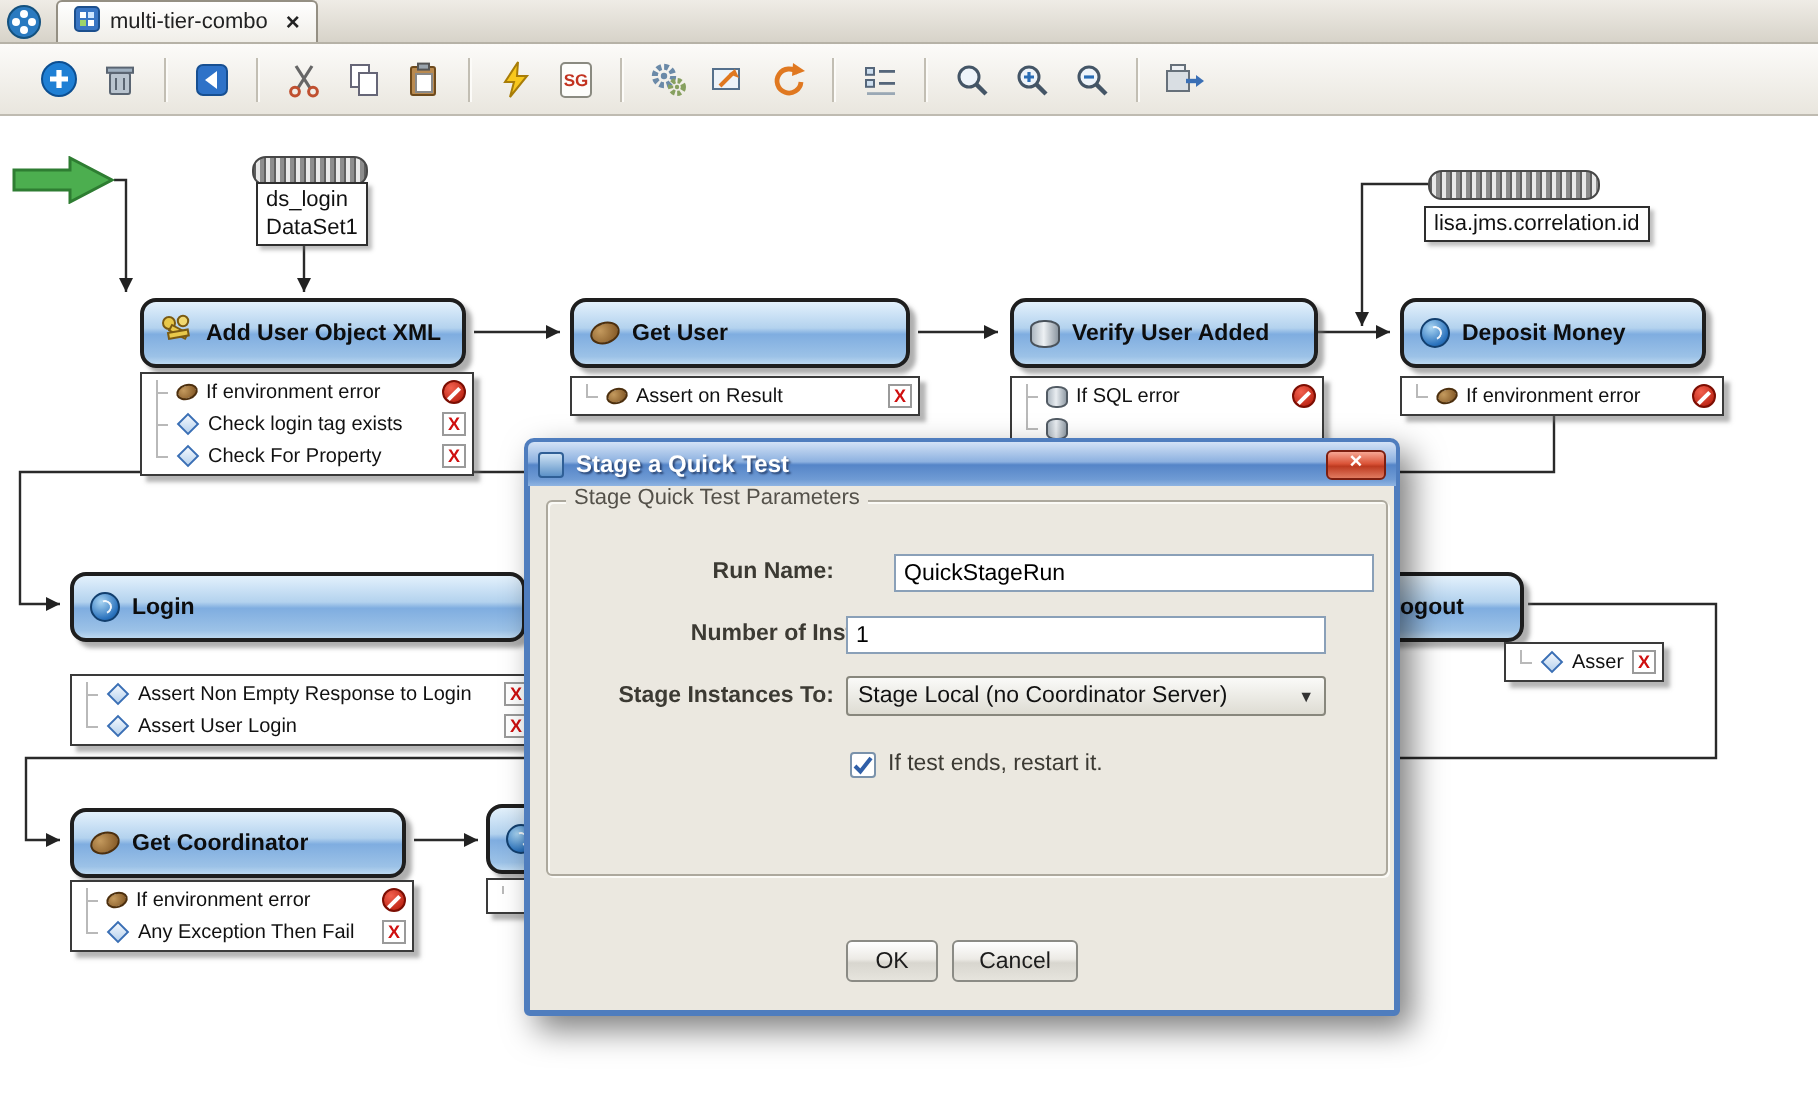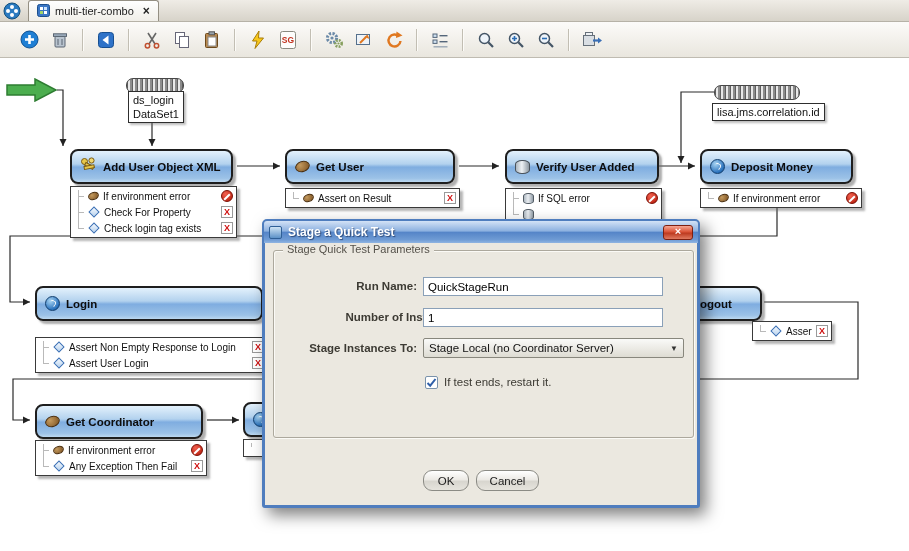--- a/index.html
+++ b/index.html
@@ -90,31 +90,31 @@
 
   .groupbox { position:absolute; left:8px; top:28px; width:421px; height:188px;
     border:1px solid #aca89d; border-radius:3px; box-shadow:inset 1px 1px 0 #fbfaf6, 1px 1px 0 #fbfaf6; }
   .groupbox-label { position:absolute; left:9px; top:-8px; background:#ebe8e0; padding:0 4px;
     font-size:11px; color:#54514a; }
 
   .flabel { position:absolute; left:0; width:152px; text-align:right; font-size:11.5px;
     font-weight:bold; color:#3c3a33; line-height:19px; white-space:nowrap; }
   .tinput { position:absolute; left:158px; width:240px; height:19px; border:1px solid #8aa0b8;
     background:#fff; font-family:inherit; font-size:11.5px; padding:1px 4px; color:#000; }
-  .combo { position:absolute; left:158px; width:261px; height:20px; border:1px solid #88877d; border-radius:2px;
+  .combo { position:absolute; left:158px; width:240px; height:20px; border:1px solid #88877d; border-radius:2px;
     background:linear-gradient(#fafaf8,#dedcd3); display:flex; align-items:center; padding:0 5px;
     font-size:11.5px; color:#111; }
   .combo-arrow { margin-left:auto; font-size:8px; color:#333; }
   .combo-arrow::after { content:"▼"; }
 
   .checkbox { position:absolute; left:160px; top:154px; width:13px; height:13px;
     background:#fff; border:1px solid #7a92ab; border-radius:2px; display:flex; align-items:center; justify-content:center; }
   .cb-label { position:absolute; left:179px; top:153px; font-size:11.5px; color:#3c3a33; line-height:15px; }
 
-  .dbtn { position:absolute; top:248px; height:21px; border:1px solid #8b8b85; border-radius:9px;
+  .dbtn { position:absolute; top:248px; height:21px; border:1px solid #8b8b85; border-radius:3px;
     background:linear-gradient(#ffffff,#eceae5 45%,#d8d6cf 55%,#e6e4dd);
     font-family:inherit; font-size:11.5px; color:#1c1c1c; display:flex; align-items:center; justify-content:center; }
   .btn-ok { left:158px; width:46px; }
   .btn-cancel { left:211px; width:63px; }
 </style>
 </head>
 <body>
 
 <div class="screen">
 
@@ -310,26 +310,26 @@
       <span class="node-title">Add User Object XML</span>
     </div>
     <div class="items" style="left:70px;top:128px;width:167px;">
       <div class="item">
         <span class="ic bean"></span>
         <span class="item-label">If environment error</span>
         <span class="noentry"></span>
       </div>
       <div class="item">
         <span class="ic diamond"></span>
+        <span class="item-label">Check login tag exists</span>
+        <span class="xbadge"></span>
+      </div>
+      <div class="item">
+        <span class="ic diamond"></span>
         <span class="item-label">Check For Property</span>
-        <span class="xbadge"></span>
-      </div>
-      <div class="item">
-        <span class="ic diamond"></span>
-        <span class="item-label">Check login tag exists</span>
         <span class="xbadge"></span>
       </div>
     </div>
 
     <div class="node" style="left:285px;top:91px;width:170px;">
       <span class="ic bean lg"></span>
       <span class="node-title">Get User</span>
     </div>
     <div class="items" style="left:285px;top:130px;width:175px;">
       <div class="item">
@@ -425,21 +425,21 @@
         <span class="dlg-icon"></span>
         <span class="dlg-title-text">Stage a Quick Test</span>
         <span class="dlg-close"></span>
       </div>
 
       <div class="groupbox">
         <span class="groupbox-label">Stage Quick Test Parameters</span>
       </div>
 
       <div class="flabel" style="top:55px;">Run Name:</div>
-      <input class="tinput" style="top: 55px;" type="text" value="QuickStageRun">
+      <input class="tinput" style="top: 55px; margin-left: 24px;" type="text" value="QuickStageRun">
 
       <div class="flabel" style="top:86px;margin-left:46px;">Number of Instances:</div>
       <input class="tinput" style="top: 86px;" type="text" value="1">
 
       <div class="flabel" style="top:117px;">Stage Instances To:</div>
       <div class="combo" style="top:116px;">
         <span>Stage Local (no Coordinator Server)</span>
         <span class="combo-arrow"></span>
       </div>
 

